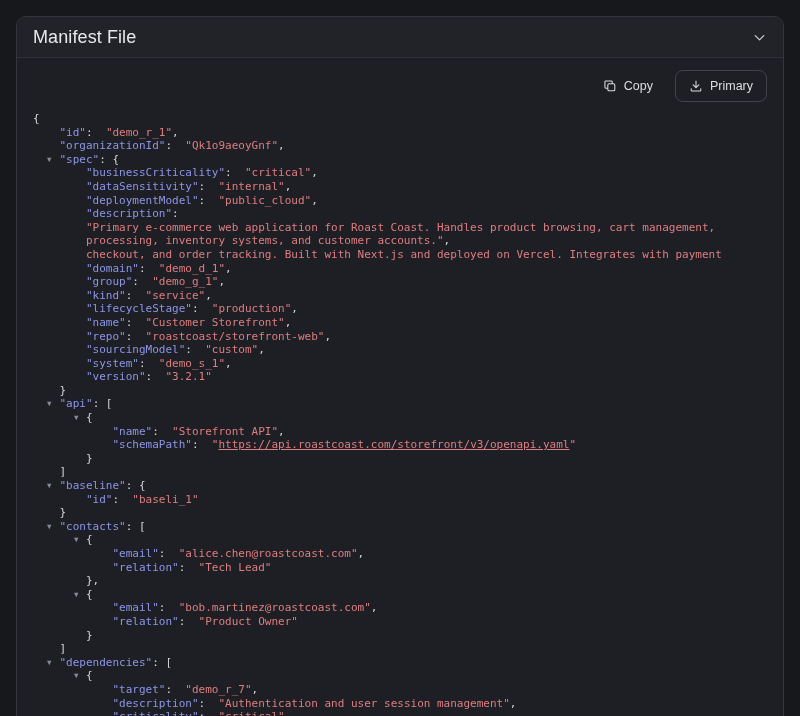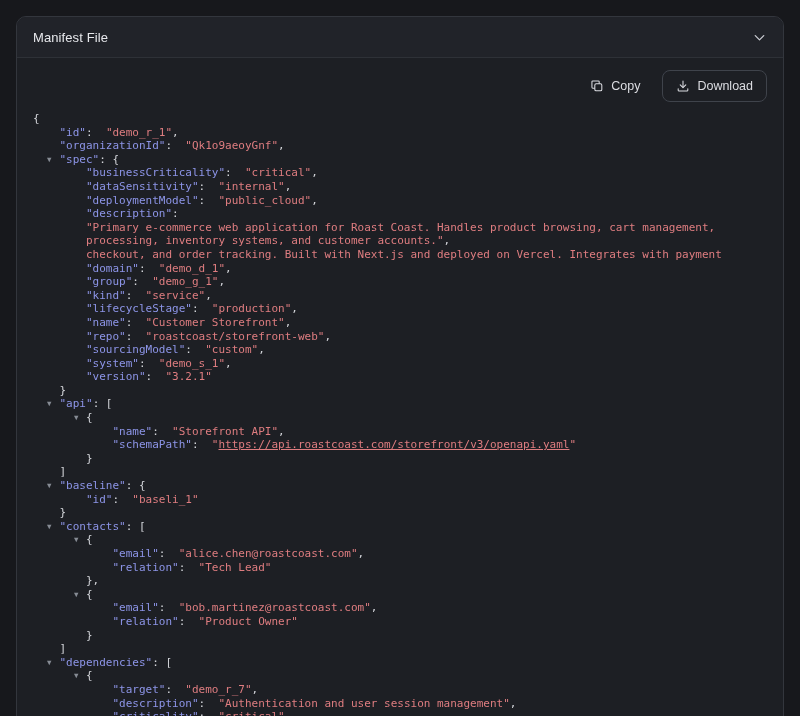--- a/index.html
+++ b/index.html
@@ -25,21 +25,21 @@
     display: flex;
     align-items: center;
     justify-content: space-between;
     padding: 0 16px;
     background: #212329;
     border-bottom: 1px solid #2e3137;
     cursor: pointer;
   }
   .card-title {
     color: #e7e8ec;
-    font-size: 13px;
+    font-size: 18px;
     font-weight: 500;
     letter-spacing: .1px;
   }
   .chev { display: flex; align-items: center; }
   .card-body { padding: 12px 16px 0 16px; }
   .toolbar {
     display: flex;
     justify-content: flex-end;
     align-items: flex-end;
     gap: 8px;
@@ -107,21 +107,21 @@
           <span>Copy</span>
         </button>
         <button class="btn outline">
           <span class="icon">
             <svg width="14" height="14" viewBox="0 0 16 16" fill="none" stroke="#dcdde2" stroke-width="1.2" stroke-linecap="round" stroke-linejoin="round">
               <path d="M8 2.2v7"></path>
               <path d="M4.8 6.6L8 9.8l3.2-3.2"></path>
               <path d="M2.5 11.2v1.6a1 1 0 0 0 1 1h9a1 1 0 0 0 1-1v-1.6"></path>
             </svg>
           </span>
-          <span>Download</span>
+          <span>Primary</span>
         </button>
       </div>
 
       <div class="code">
           <div class="line"><span class="tok-punct">{</span></div>
           <div class="line"><span class="tok-ws" style="color: inherit;">    </span><span class="tok-key">"id"</span><span class="tok-punct">:  </span><span class="tok-string">"demo_r_1"</span><span class="tok-punct">,</span></div>
           <div class="line"><span class="tok-ws" style="color: inherit;">    </span><span class="tok-key">"organizationId"</span><span class="tok-punct">:  </span><span class="tok-string">"Qk1o9aeoyGnf"</span><span class="tok-punct">,</span></div>
           <div class="line"><span class="tok-ws" style="color: inherit;">  </span><span class="tok-toggle">▼</span><span class="tok-ws" style="color: inherit;"> </span><span class="tok-key">"spec"</span><span class="tok-punct">: {</span></div>
           <div class="line"><span class="tok-ws" style="color: inherit;">        </span><span class="tok-key">"businessCriticality"</span><span class="tok-punct">:  </span><span class="tok-string">"critical"</span><span class="tok-punct">,</span></div>
           <div class="line"><span class="tok-ws" style="color: inherit;">        </span><span class="tok-key">"dataSensitivity"</span><span class="tok-punct">:  </span><span class="tok-string">"internal"</span><span class="tok-punct">,</span></div>

